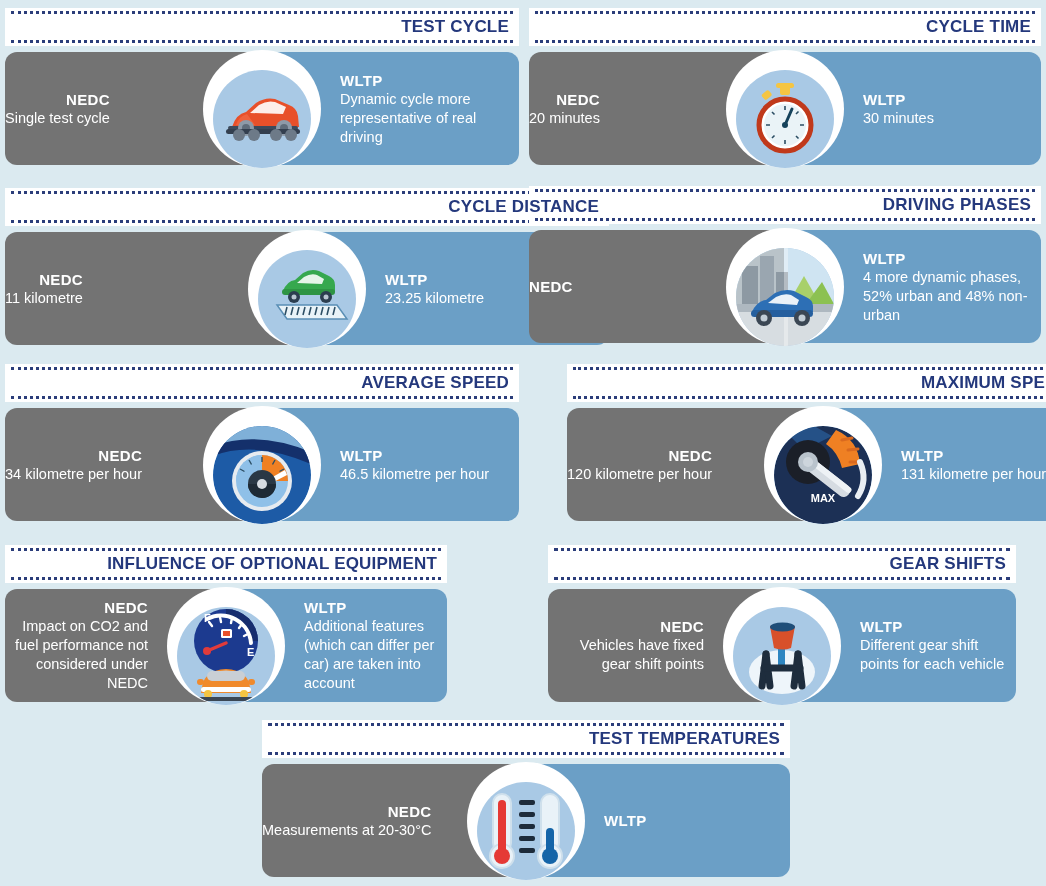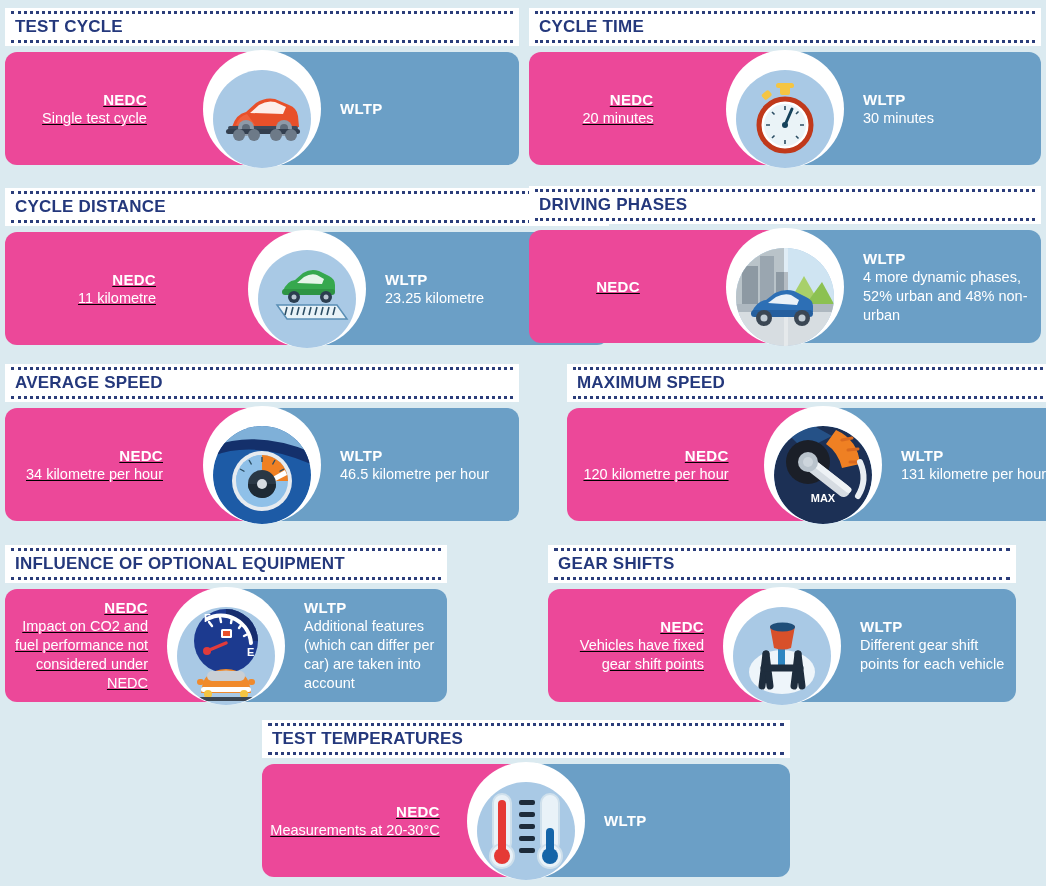--- a/index.html
+++ b/index.html
@@ -12,21 +12,21 @@
   }
   .grid{
     position:absolute;inset:0;
   }
   .panel{position:absolute;}
 
   
   .head{
     background:#ffffff;
     height:38px;
-    display:flex;align-items:center;justify-content:flex-start;
+    display:flex;align-items:center;justify-content:flex-end;
     position:relative;
     margin-bottom:6px;
   }
   .head:before,.head:after{
     content:"";position:absolute;left:6px;right:6px;height:0;
     border-top:3px dotted #2b3d7a;
   }
   .head:before{top:3px;}
   .head:after{bottom:3px;}
   .head .title{
@@ -46,26 +46,25 @@
     height:113px;
     display:flex;
   }
   .side{
     flex:1 1 50%;
     display:flex;
     align-items:center;
     box-sizing:border-box;
   }
   .side.nedc{
-    background:#ec4899;
+    background:#737373;
     border-radius:12px 0 0 12px;
-    justify-content:center;
+    justify-content:flex-start;
     text-align:right;
     padding-right:78px;
-    text-decoration:underline;
   }
   .side.wltp{
     background:#6b9fc6;
     border-radius:0 12px 12px 0;
     justify-content:flex-start;
     text-align:left;
     padding-left:78px;
   }
   .side .lbl{
     color:#ffffff;
@@ -114,20 +113,21 @@
     <div class="bar">
       <div class="side nedc">
         <div class="lbl">
           <b>NEDC</b>
           <span>Single test cycle</span>
         </div>
       </div>
       <div class="side wltp">
         <div class="lbl">
           <b>WLTP</b>
+          <span>Dynamic cycle more representative of real driving</span>
         </div>
       </div>
       <div class="circle">
         <div class="inner">
           <svg width="92" height="92" viewBox="0 0 92 92">
             <g>
               <path d="M16 54 q4-13 14-15 l10-9 q9-6 19-4 l14 6 q8 3 9 11 l1 11 z" fill="#e8502a"></path>
               <path d="M34 40 l9-8 q8-5 16-3 l11 5 -3 7 z" fill="#ffffff" opacity=".9"></path>
               <path d="M20 52 q3-9 11-11 l8 11 z" fill="#f4714c" opacity=".55"></path>
               <rect x="12" y="53" width="70" height="4" rx="2" fill="#3c4a5c"></rect>

